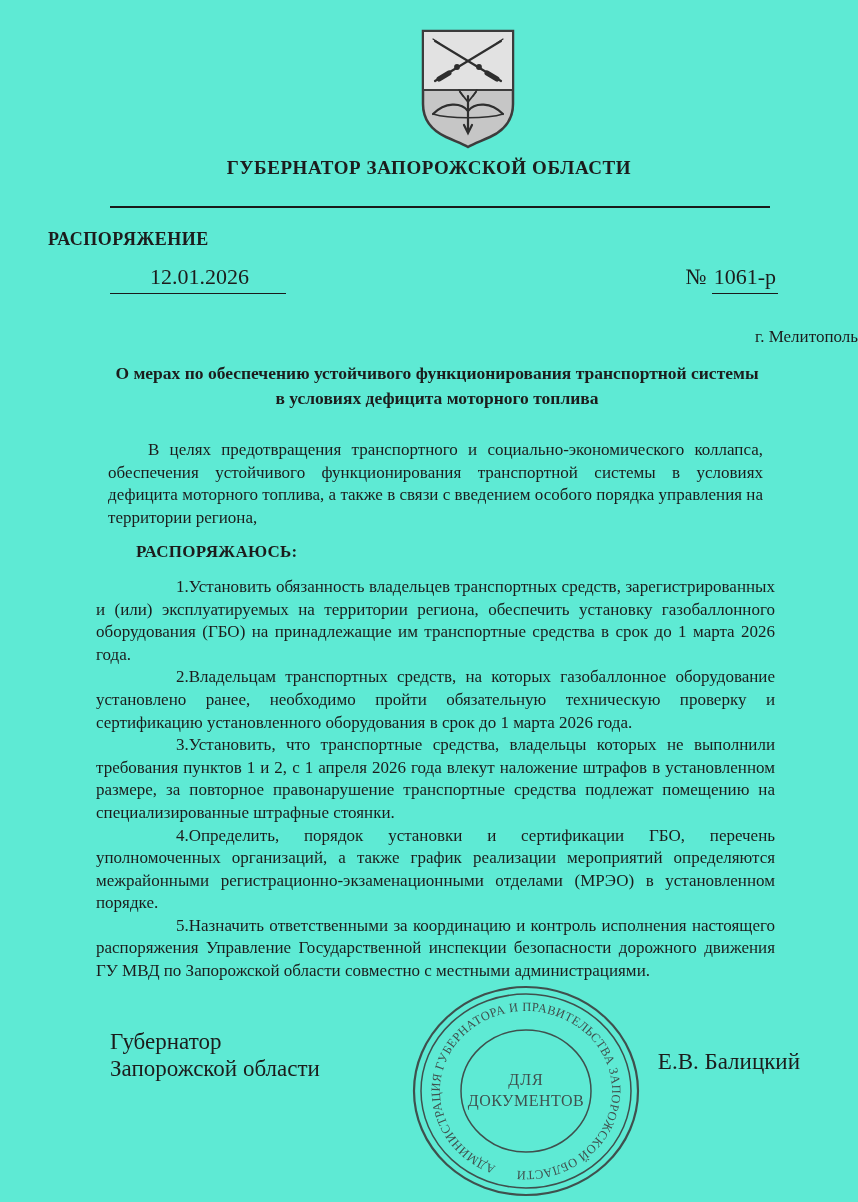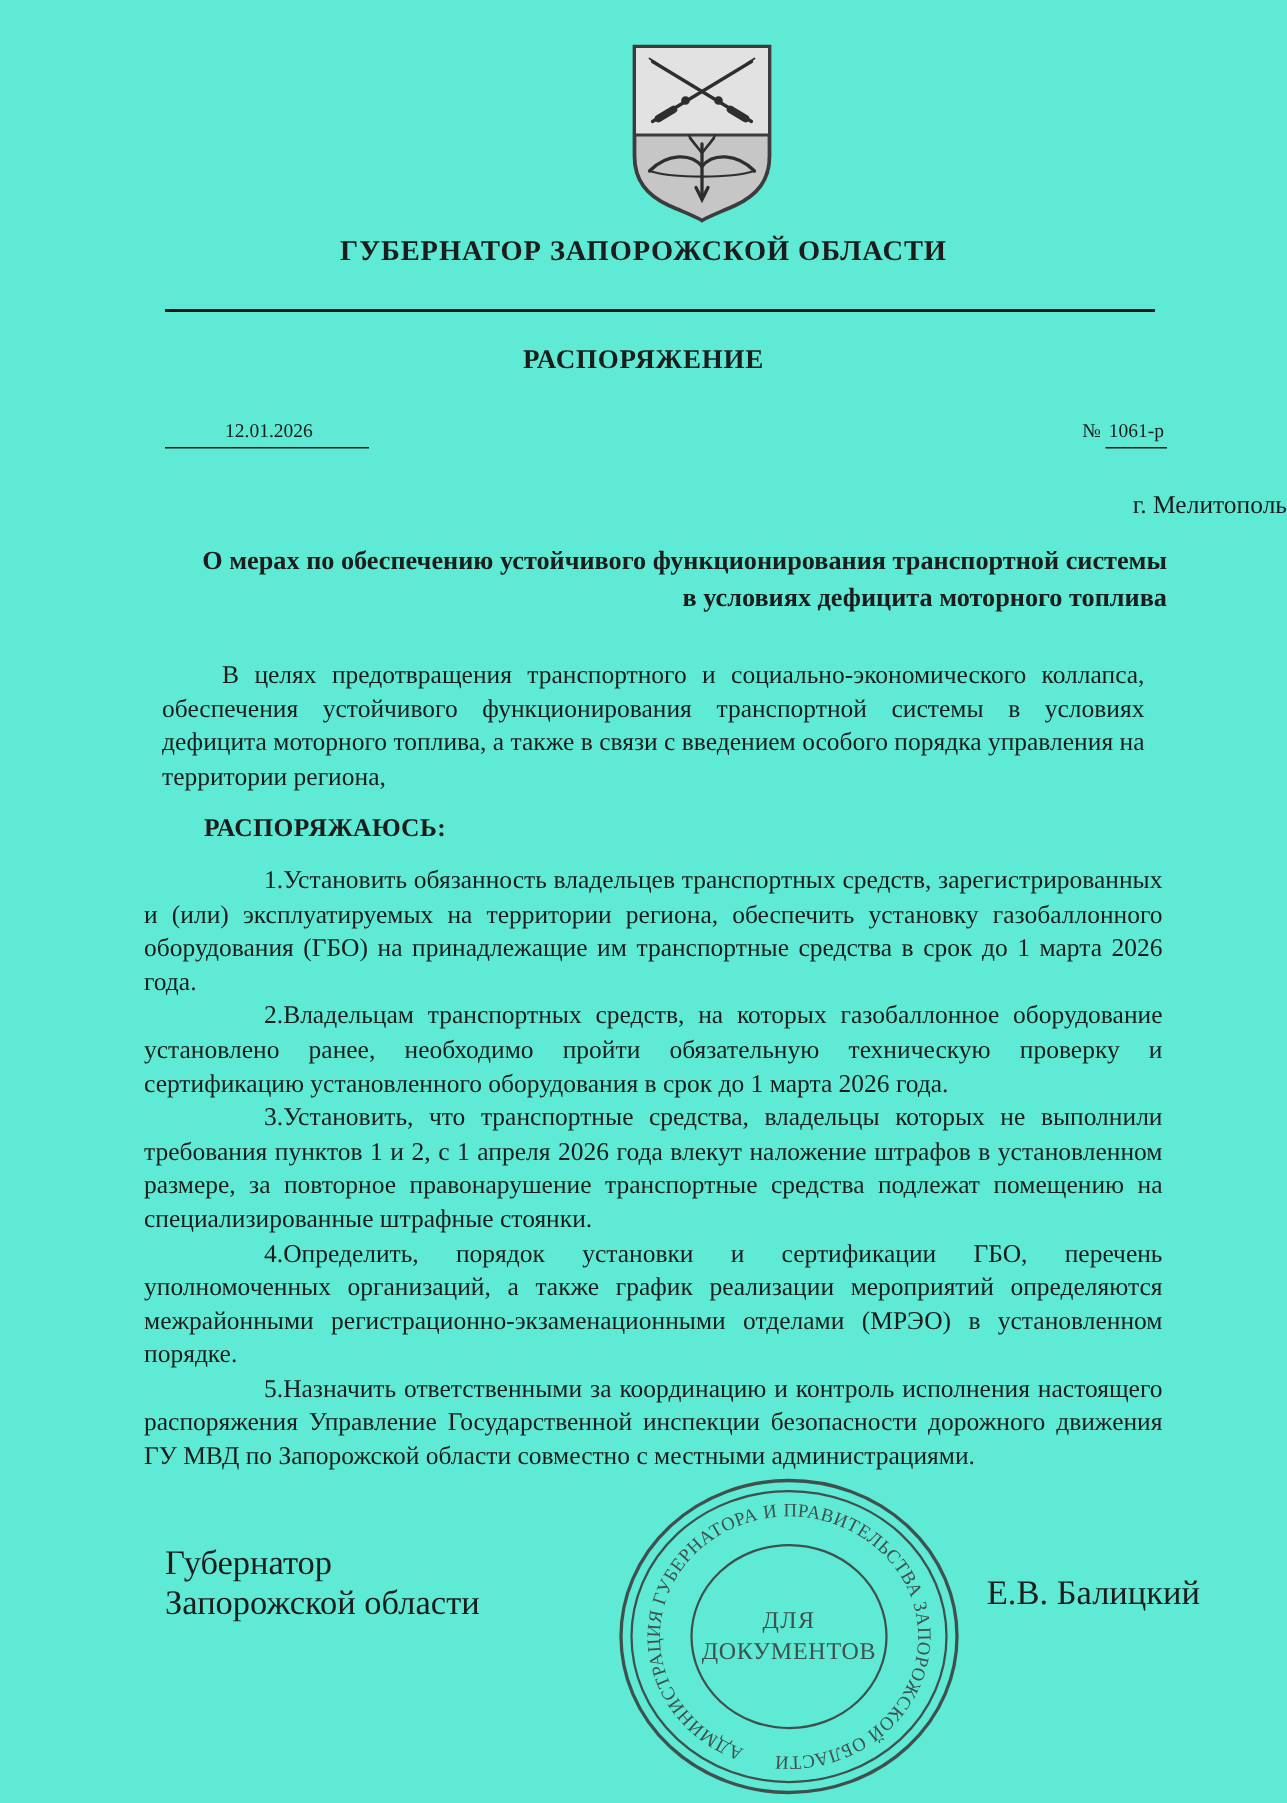--- a/index.html
+++ b/index.html
@@ -28,32 +28,32 @@
   }
   .header-rule {
     position: absolute;
     left: 110px; top: 206px;
     width: 660px; height: 0;
     border-top: 2px solid #1a1a1a;
   }
   .doc-type {
     position: absolute;
     left: 0; right: 0; top: 229px;
-    text-align: center;
     font-weight: bold;
     font-size: 18px;
     letter-spacing: 0.5px;
+    padding-left: 48px;
   }
   .date-row {
     position: absolute;
-    left: 96px; right: 80px; top: 279px;
+    left: 96px; right: 80px; top: 264px;
     display: flex;
     justify-content: space-between;
     align-items: baseline;
-    font-size: 13px;
+    font-size: 22px;
   }
   .date-underlined {
     display: inline-block;
     border-bottom: 1.5px solid #1a1a1a;
     padding: 0 37px 3px 40px;
     margin-left: 14px;
   }
   .doc-number { white-space: nowrap; }
   .number-underlined {
     display: inline-block;
@@ -62,21 +62,21 @@
   }
   .city {
     position: absolute;
     left: 0; right: 0; top: 327px;
     text-align: right;
     font-size: 17px;
   }
   .doc-title {
     position: absolute;
     left: 96px; right: 80px; top: 361px;
-    text-align: right;
+    text-align: center;
     font-weight: bold;
     font-size: 17.5px;
     line-height: 25px;
   }
   .body-text {
     position: absolute;
     left: 96px; right: 83px; top: 427px;
     font-size: 17px;
     line-height: 22.6px;
     text-align: justify;

